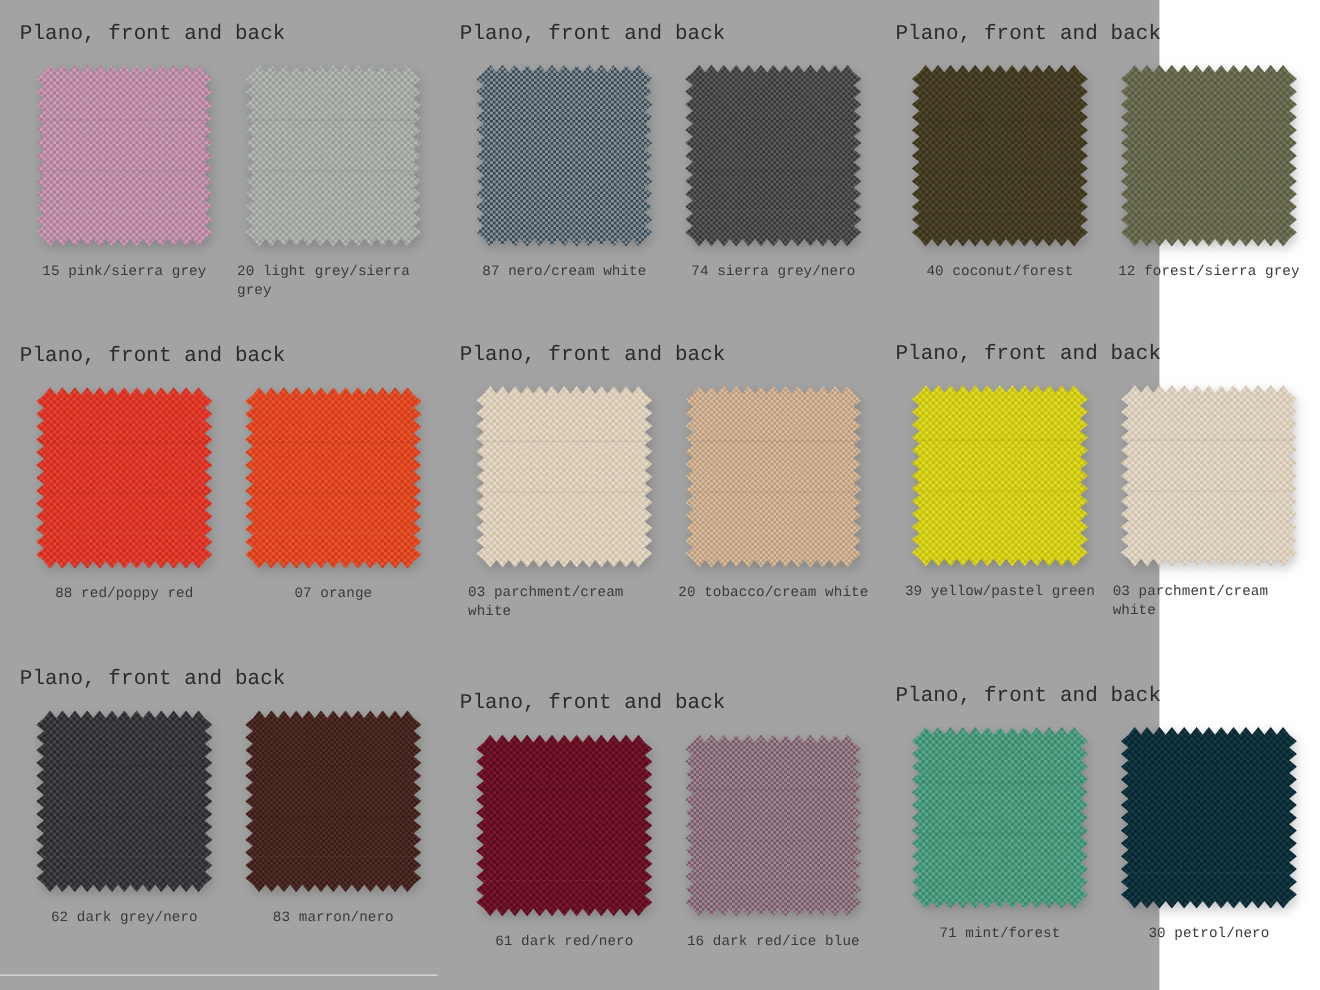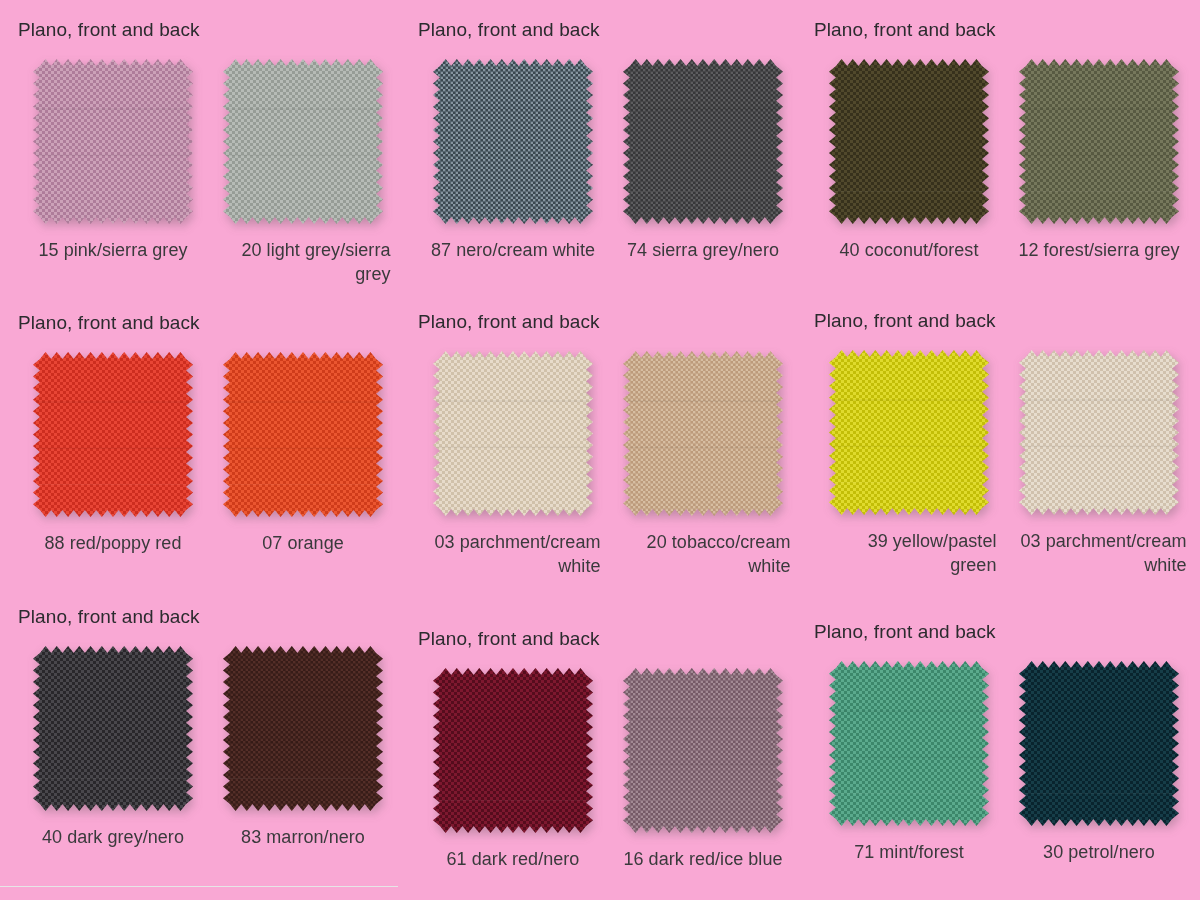--- a/index.html
+++ b/index.html
@@ -12,23 +12,24 @@
     width: 1200px;
     height: 900px;
     font-family: "Liberation Sans", "DejaVu Sans", sans-serif;
     color: #2b2b2e;
     overflow: hidden;
     position: relative;
   }
 
   #sheet {
     position: relative;
-    width: 1200px;
+    width: 1054px;
     height: 900px;
-    background: #f9a8d4;
+    background: #a3a3a3;
+    font-family: Liberation Mono, monospace;
   }
 
   
   .cell {
     position: absolute;
     width: 400px;
   }
 
   .cell-heading {
     font-size: 19px;
@@ -58,24 +59,24 @@
     filter: drop-shadow(2px 4px 5px rgba(70,70,70,0.30));
   }
   .swatch-figure svg {
     display: block;
     width: 160px;
     height: 165px;
   }
 
   .swatch-label {
     margin-top: 14px;
-    font-size: 18px;
+    font-size: 13px;
     line-height: 1.35;
     color: #3a3a3c;
-    text-align: right;
+    text-align: left;
     max-width: 175px;
     letter-spacing: 0.05px;
   }
 
   
   .edge-artifact {
     position: absolute;
     left: 0;
     top: 886px;
     width: 398px;
@@ -450,21 +451,21 @@
               </defs>
               <g clip-path="url(#clip13)">
                 <rect x="-10" y="-10" width="180" height="185" fill="url(#pat13)"></rect>
                 <rect x="-10" y="-10" width="180" height="185" fill="#3a383c" opacity="0.28"></rect>
                 <rect x="-10" y="49.5" width="180" height="1.2" fill="#000" opacity="0.07"></rect>
                 <rect x="-10" y="95.69999999999999" width="180" height="1.2" fill="#000" opacity="0.06"></rect>
                 <rect x="-10" y="132" width="180" height="1.0" fill="#fff" opacity="0.05"></rect>
               </g>
             </svg>
           </div>
-          <div class="swatch-label">40 dark grey/nero</div>
+          <div class="swatch-label">62 dark grey/nero</div>
         </div>
         <div class="swatch-item">
           <div class="swatch-figure">
             <svg viewBox="0 0 160 165" xmlns="http://www.w3.org/2000/svg">
               <defs>
                 <pattern id="pat14" width="5" height="5" patternUnits="userSpaceOnUse">
                   <rect width="5" height="5" fill="#46251f"></rect>
                   <rect x="0" y="0" width="2.5" height="2.5" fill="#5a332b"></rect>
                   <rect x="2.5" y="2.5" width="2.5" height="2.5" fill="#5a332b"></rect>
                   <rect x="2.5" y="0" width="2.5" height="2.5" fill="#331a16"></rect>

